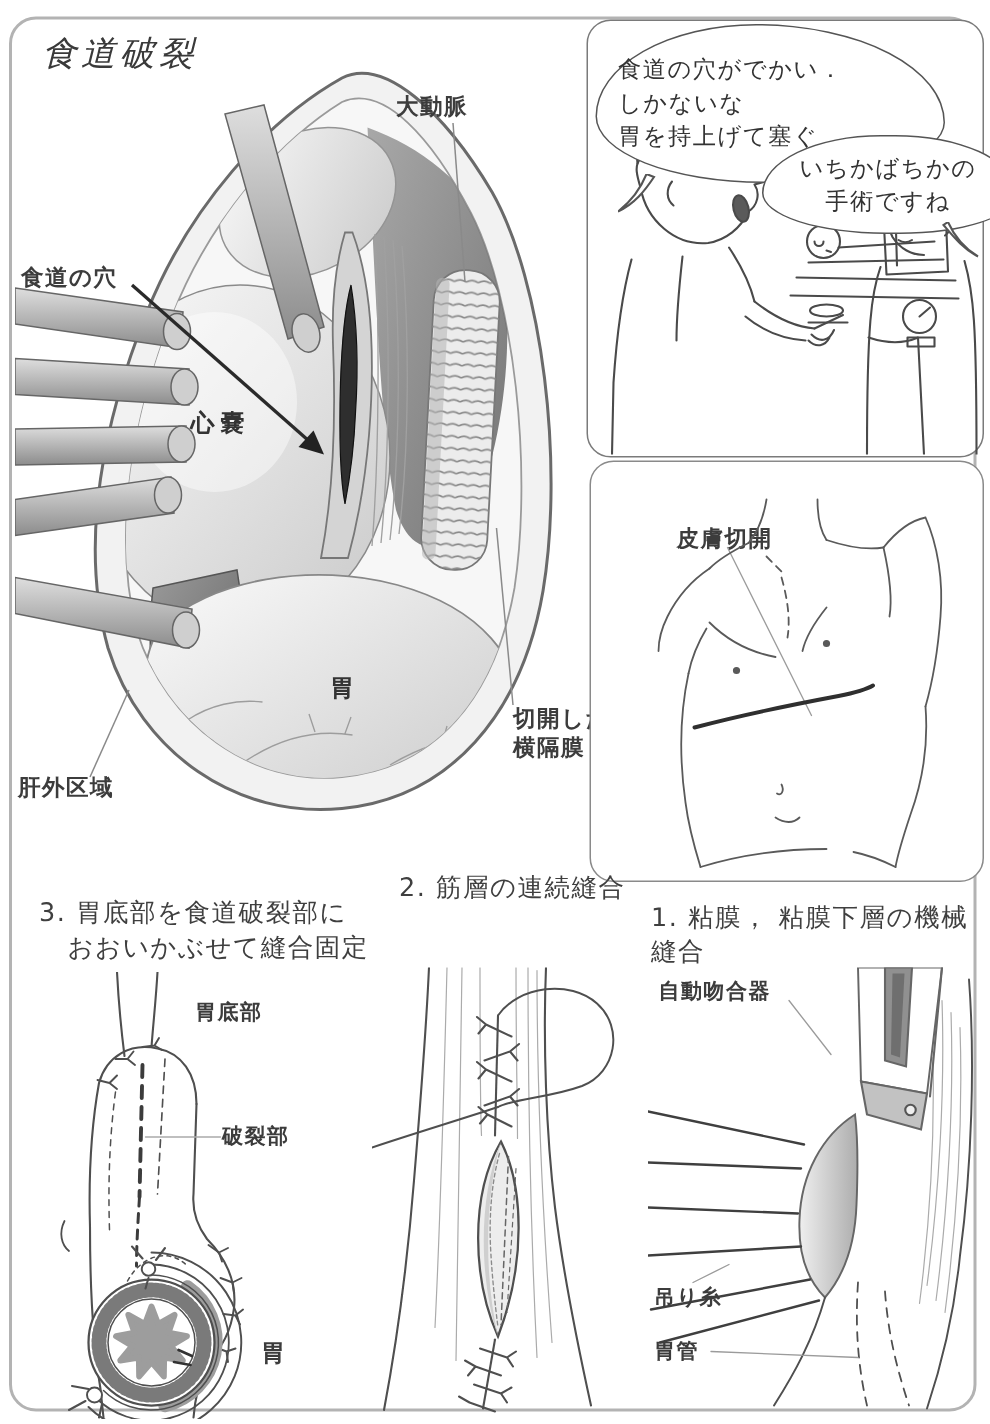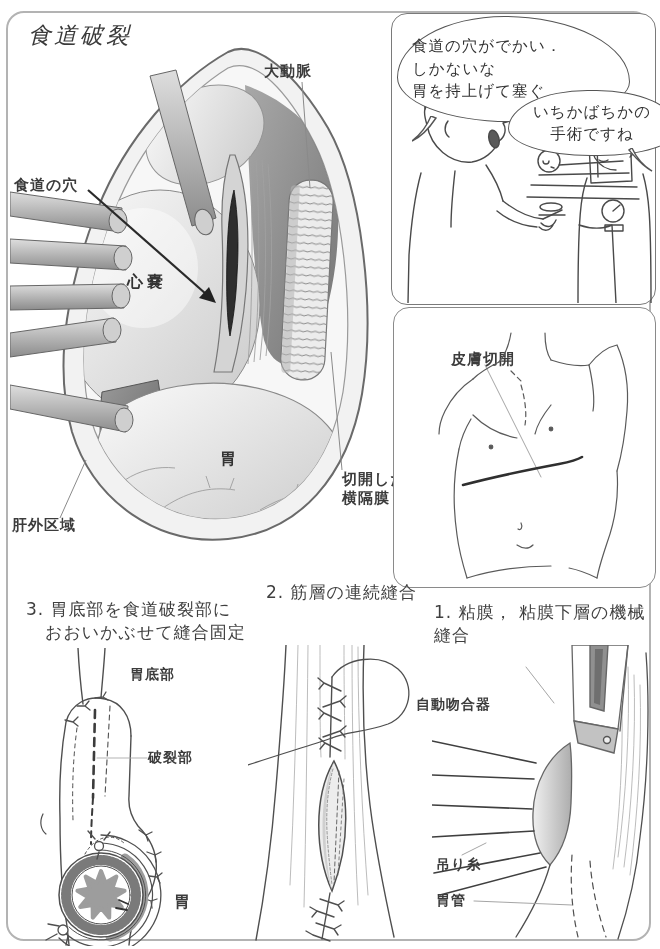--- a/index.html
+++ b/index.html
@@ -348,15 +348,15 @@
     <line x1="104" y1="118" x2="0" y2="96"></line>
     <line x1="102" y1="134" x2="0" y2="130"></line>
     <line x1="100" y1="164" x2="0" y2="160"></line>
     <line x1="102" y1="186" x2="0" y2="192"></line>
     <line x1="108" y1="208" x2="2" y2="228"></line>
     <line x1="114" y1="222" x2="8" y2="250"></line>
   </g>
   <line x1="30" y1="210" x2="54" y2="198" stroke="#9b9b9b" stroke-width="0.9"></line>
   <line x1="42" y1="256" x2="140" y2="260" stroke="#9b9b9b" stroke-width="0.9"></line>
 </svg>
-<div class="label small" style="left:416px;top:652px;margin-top:44px;">自動吻合器</div>
+<div class="label small" style="left:439px;top:652px;">自動吻合器</div>
 <div class="label small" style="left:436px;top:856px;">吊り糸</div>
 <div class="label small" style="left:436px;top:892px;">胃管</div>
 
 </body></html>

